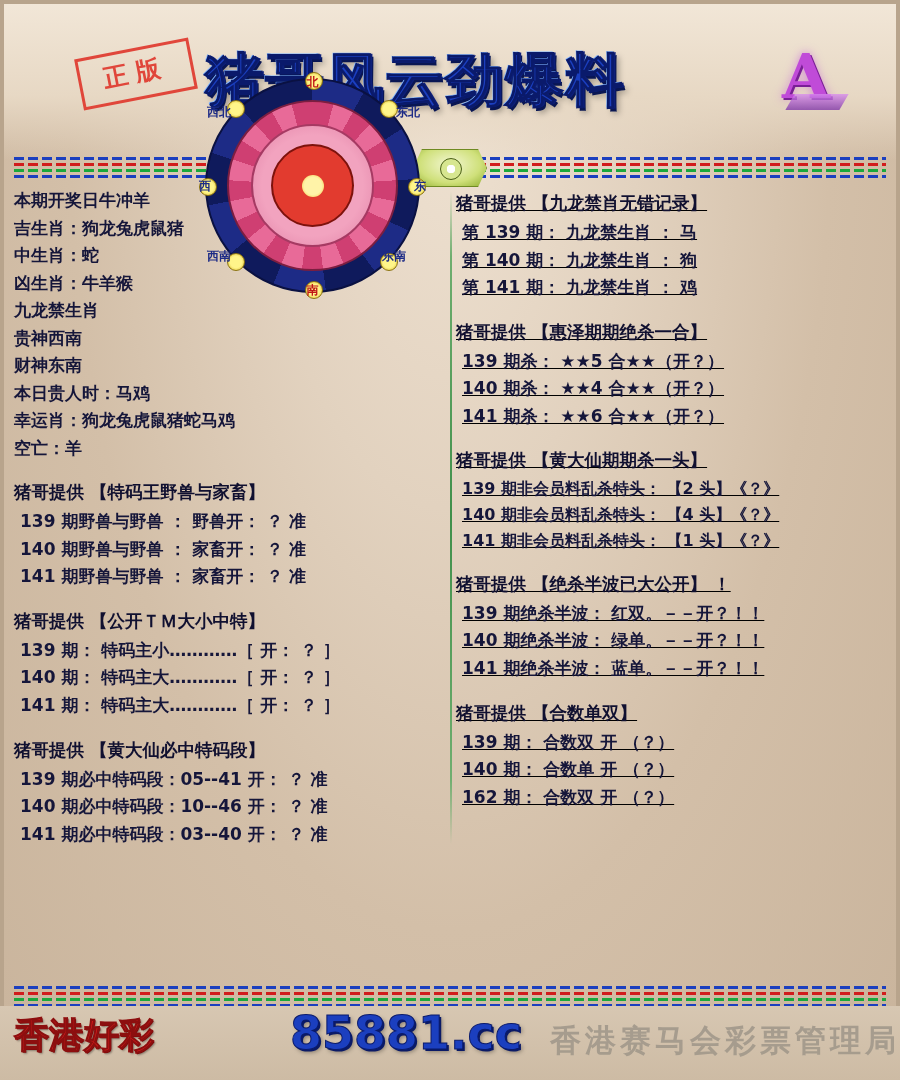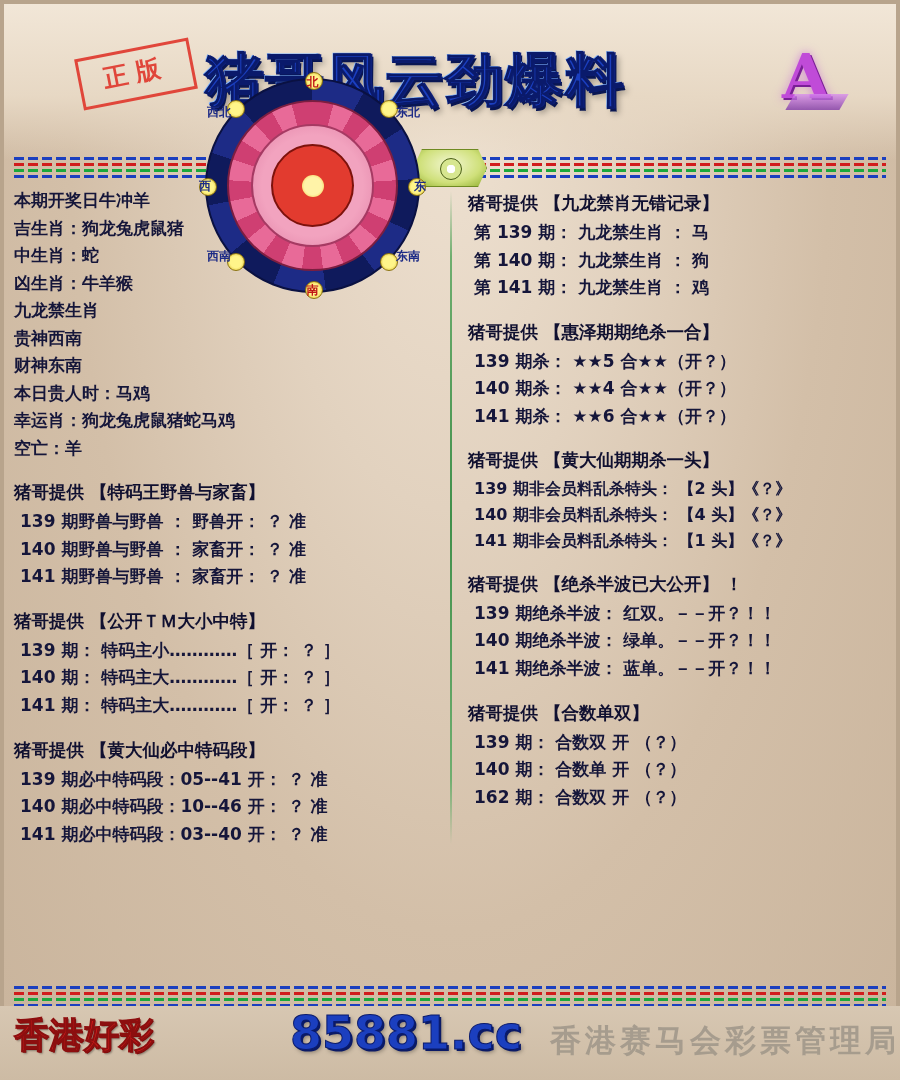--- a/index.html
+++ b/index.html
@@ -132,21 +132,21 @@
     position: relative;
     display: flex;
     padding: 6px 14px 0 14px;
     box-sizing: border-box;
   }
   .col {
     width: 50%;
     box-sizing: border-box;
   }
   .col-left { padding-right: 24px; }
-  .col-right { padding-left: 18px; }
+  .col-right { padding-left: 6px; text-decoration: underline; }
   .divider {
     position: absolute;
     left: 50%;
     top: 10px;
     bottom: 8px;
     width: 2px;
     background: linear-gradient(180deg, rgba(120,170,120,0) 0%, #6fae6f 10%, #3f8f4a 50%, #6fae6f 90%, rgba(120,170,120,0) 100%);
   }
 
   .line {
@@ -214,21 +214,21 @@
     font-weight: bold;
     color: #1d2b86;
     font-family: "DejaVu Sans", sans-serif;
   }
   .bagua .dir.red { color: #c01818; }
   .bagua .n  { left: 50%; top: -4px; transform: translateX(-50%); }
   .bagua .s  { left: 50%; bottom: -6px; transform: translateX(-50%); }
   .bagua .nw { left: 2px; top: 26px; }
   .bagua .ne { right: 0px; top: 26px; padding-left: 36px; }
   .bagua .sw { left: 2px; bottom: 28px; font-family: Liberation Serif, serif; }
-  .bagua .se { right: 0px; bottom: 28px; }
+  .bagua .se { right: 14px; bottom: 28px; }
   .bagua .w  { left: -6px; top: 50%; transform: translateY(-50%); }
   .bagua .e  { right: -6px; top: 50%; transform: translateY(-50%); }
   .bagua .knob {
     position: absolute;
     width: 16px; height: 16px;
     border-radius: 50%;
     background: radial-gradient(circle, #fff58a 0 50%, #d8b522 100%);
     border: 1px solid #8c7410;
   }
 

